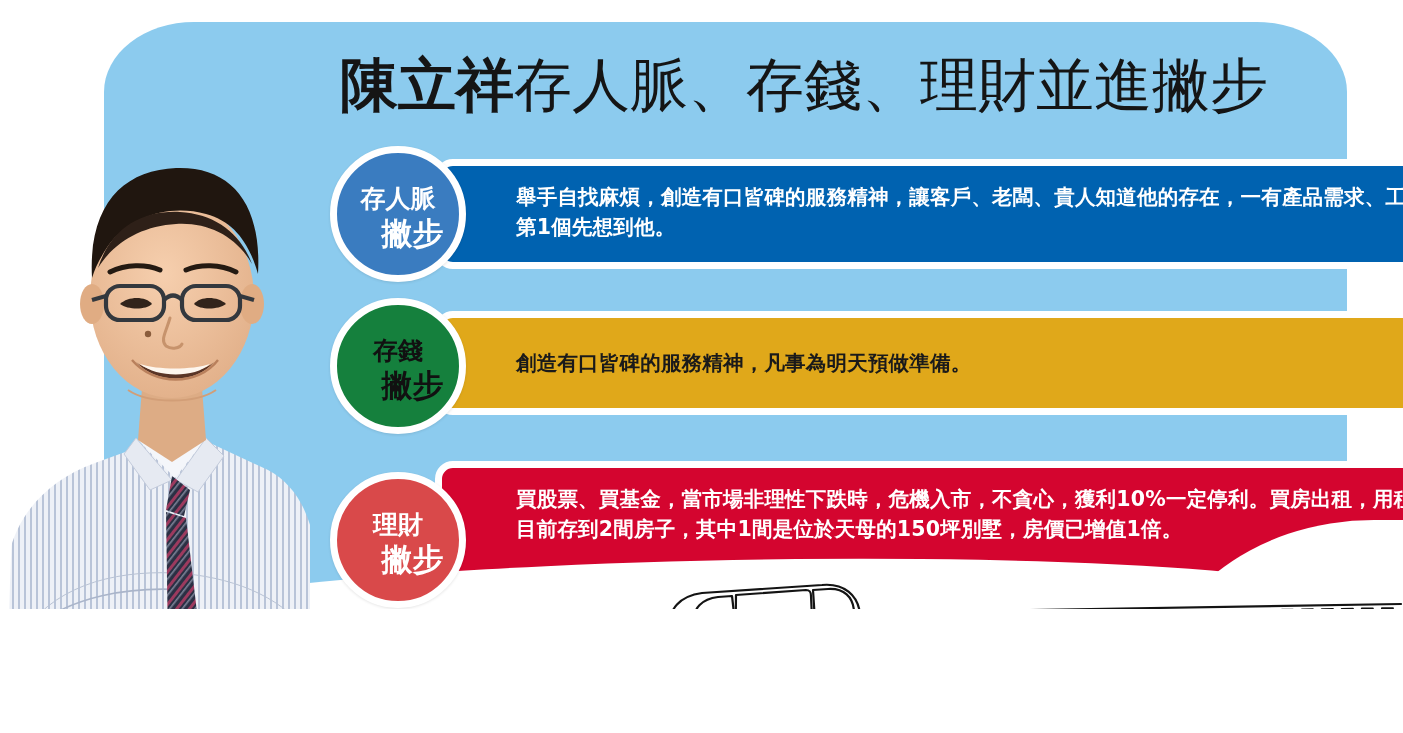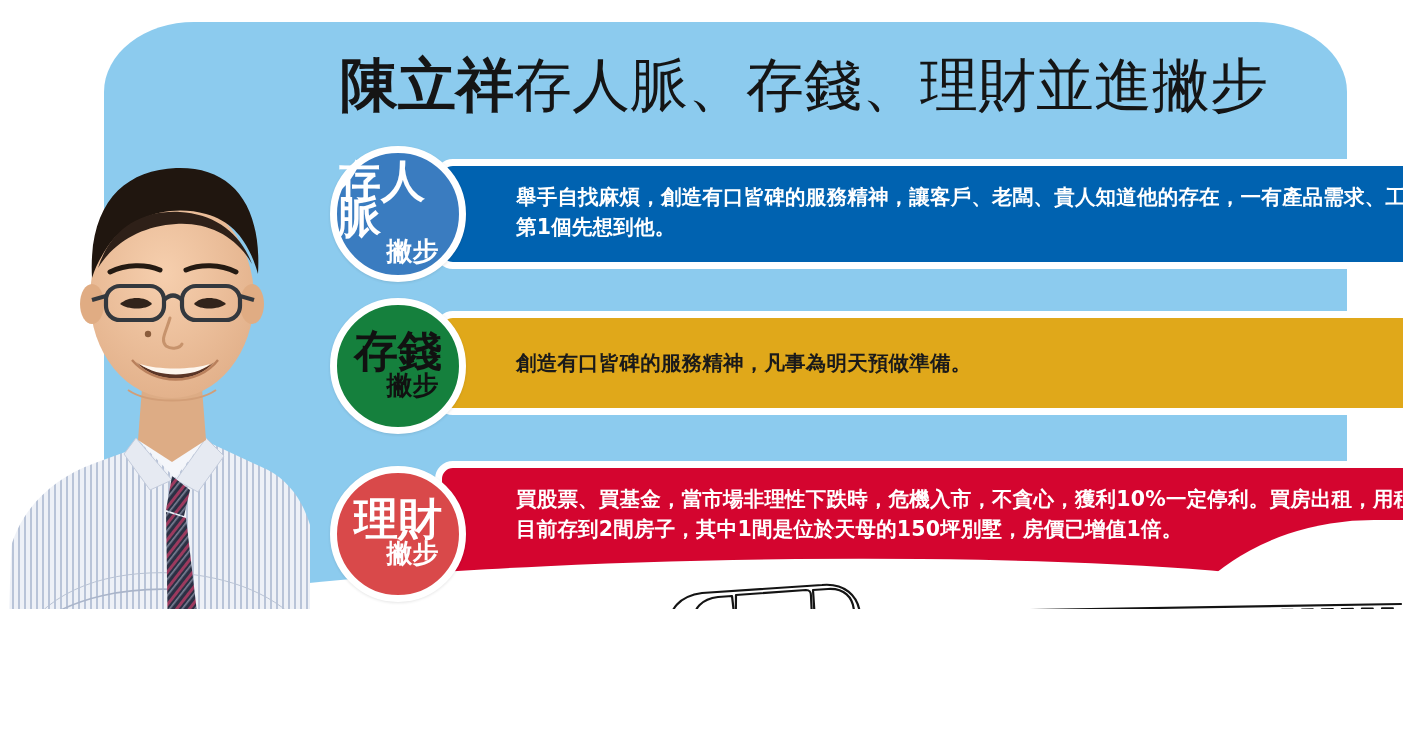--- a/index.html
+++ b/index.html
@@ -117,30 +117,30 @@
     box-sizing: border-box;
     display: flex;
     flex-direction: column;
     align-items: center;
     justify-content: center;
     z-index: 3;
     box-shadow: 0 1px 3px rgba(0,0,0,.10);
   }
   .row1 .circle { top: -4px;  background: #3A7CC0; color: #ffffff; }
   .row2 .circle { top: -4px;  background: #15803d; color: #111111; }
-  .row3 .circle { top: 14px;   background: #D9494A; color: #ffffff; }
+  .row3 .circle { top: 20px;   background: #D9494A; color: #ffffff; }
 
   .circle .big {
-    font-size: 44px;
+    font-size: 25px;
     font-weight: bold;
     line-height: 36px;
     letter-spacing: 0px;
   }
   .circle .small {
-    font-size: 26px;
+    font-size: 31px;
     font-weight: bold;
     line-height: 28px;
     margin-top: 2px;
     margin-left: 29px;
   }
 
   
   .photo {
     position: absolute;
     left: 0px;

